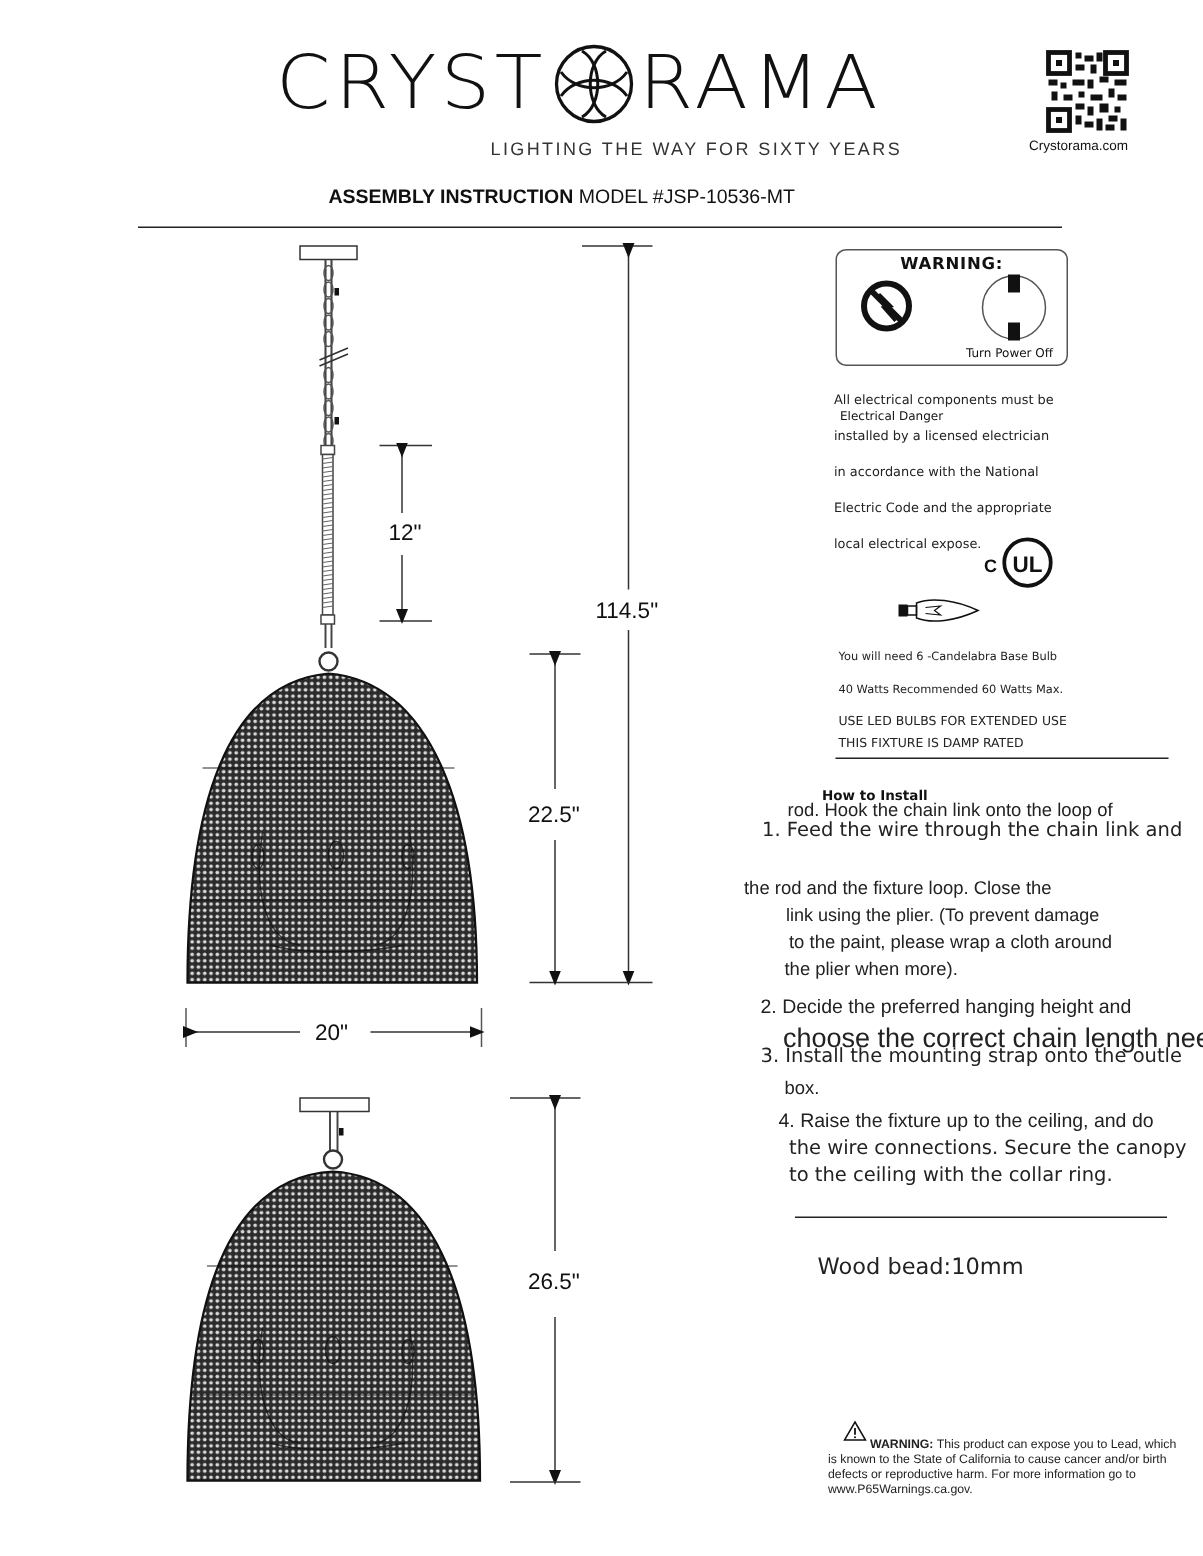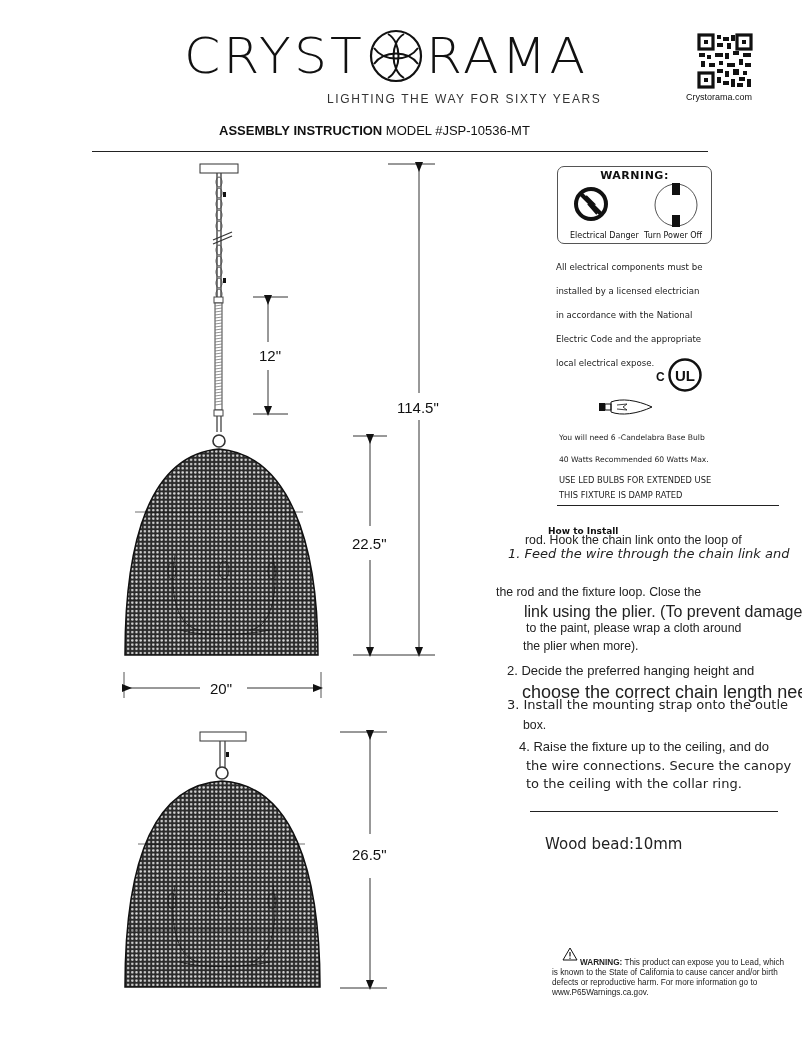--- a/index.html
+++ b/index.html
@@ -198,21 +198,21 @@
   <svg class="abs" style="left:14px; top:17px;" width="38" height="40" viewBox="0 0 38 40">
     <circle cx="19" cy="20" r="15" fill="none" stroke="#111" stroke-width="4"></circle>
     <line x1="8" y1="9" x2="30" y2="31" stroke="#111" stroke-width="4"></line>
     <path d="M14 12 L22 20 L17 21 L25 30" fill="none" stroke="#111" stroke-width="2"></path>
   </svg>
   <svg class="abs" style="left:94px; top:14px;" width="48" height="48" viewBox="0 0 48 48">
     <circle cx="24" cy="24" r="21" fill="none" stroke="#555" stroke-width="1"></circle>
     <rect x="20" y="2" width="8" height="12" fill="#111"></rect>
     <rect x="20" y="34" width="8" height="12" fill="#111"></rect>
   </svg>
-  <div class="warn-cap" style="left:12px;">Electrical Danger</div>
+  <div class="warn-cap" style="left:2px;margin-top:42px;">Electrical Danger</div>
   <div class="warn-cap" style="left:86px;">Turn Power Off</div>
 </div>
 
 <div class="elec-line" style="top:262px;">All electrical components must be</div>
 <div class="elec-line" style="top:286px;">installed by a licensed electrician</div>
 <div class="elec-line" style="top:310px;"> in accordance with the National</div>
 <div class="elec-line" style="top:334px;">Electric Code and the appropriate</div>
 <div class="elec-line" style="top:358px;">local electrical expose.</div>
 
 <div class="abs" style="left:656px; top:370px; font-size:12px; font-weight:bold;">C</div>
@@ -229,24 +229,24 @@
 </svg>
 
 <div class="bulb-line" style="top:433px;">You will need 6 -Candelabra Base Bulb</div>
 <div class="bulb-line" style="top:455px;">40 Watts Recommended 60 Watts Max.</div>
 <div class="bulb-line big" style="top:475px;">USE LED BULBS FOR EXTENDED USE</div>
 <div class="bulb-line big" style="top:490px;">THIS FIXTURE IS DAMP RATED</div>
 <div class="hr" style="left:557px; top:505px; width:222px;"></div>
 
 <div class="howto">How to Install</div>
 
-<div class="step v" style="left:508px; top:546px;font-style:italic;">1.  Feed the wire through the chain link and</div>
+<div class="step v" style="left:508px; top:546px;">1.  Feed the wire through the chain link and</div>
 <div class="step a" style="left:525px; top:533px; font-size:12.3px;">rod. Hook the chain link onto the loop of</div>
 <div class="step a" style="left:496px; top:585px; font-size:12.3px;">the rod and the fixture loop. Close the</div>
-<div class="step a" style="left:524px; top:603px; font-size:16px;text-align:right;">link using the plier. (To prevent damage</div>
+<div class="step a" style="left:524px; top:603px; font-size:12px;text-align:right;">link using the plier. (To prevent damage</div>
 <div class="step a" style="left:526px; top:621px; font-size:12.3px;">to the paint, please wrap a cloth around</div>
 <div class="step a" style="left:523px; top:639px; font-size:12.3px;">the plier when more).</div>
 <div class="step a" style="left:507px; top:663px; font-size:13px;">2.  Decide the preferred hanging height and</div>
 <div class="step a" style="left:522px; top:682px; font-size:18px;">choose the correct chain length needed.</div>
 <div class="step v" style="left:507px; top:697px;">3.   Install the mounting strap onto the outle</div>
 <div class="step a" style="left:523px; top:718px; font-size:12.3px;">box.</div>
 <div class="step a" style="left:507px; top:739px; font-size:13px;margin-left:12px;">4.  Raise the fixture up to the ceiling, and do</div>
 <div class="step v" style="left:526px; top:758px;">the wire connections. Secure the canopy</div>
 <div class="step v" style="left:526px; top:776px;">to the ceiling with the collar ring.</div>
 <div class="hr" style="left:530px; top:811px; width:248px;"></div>

